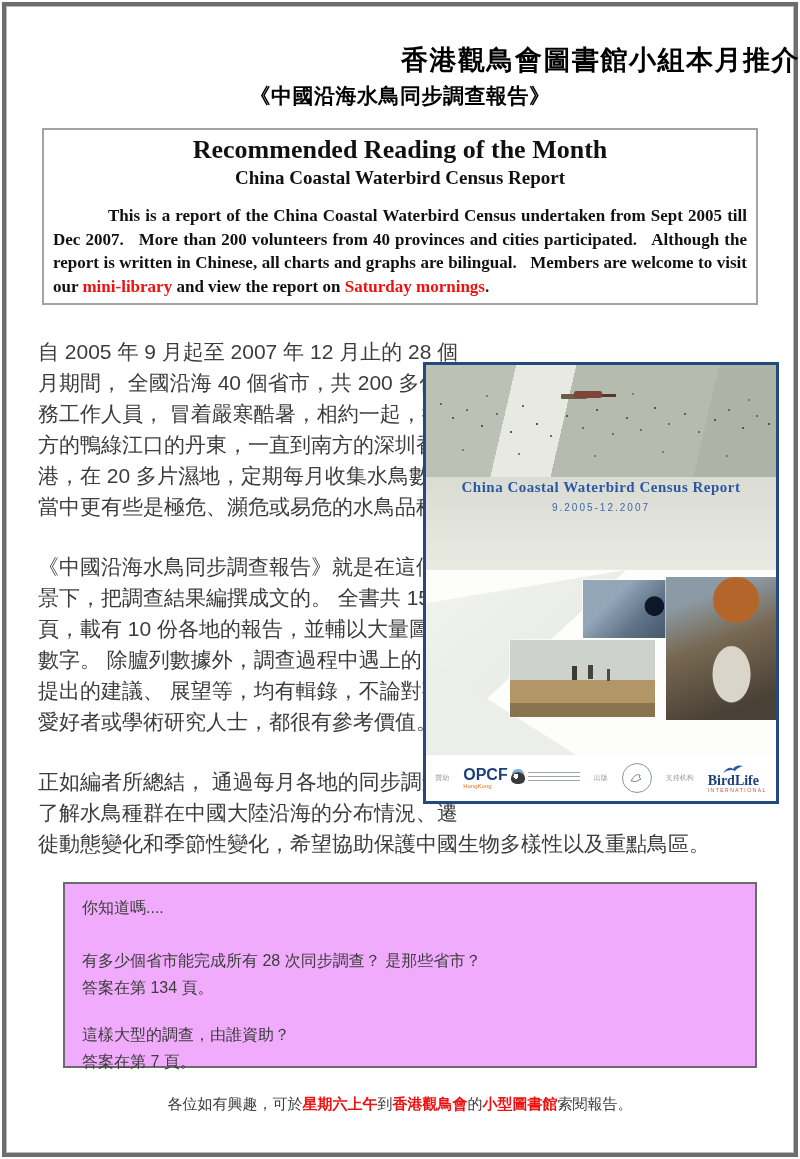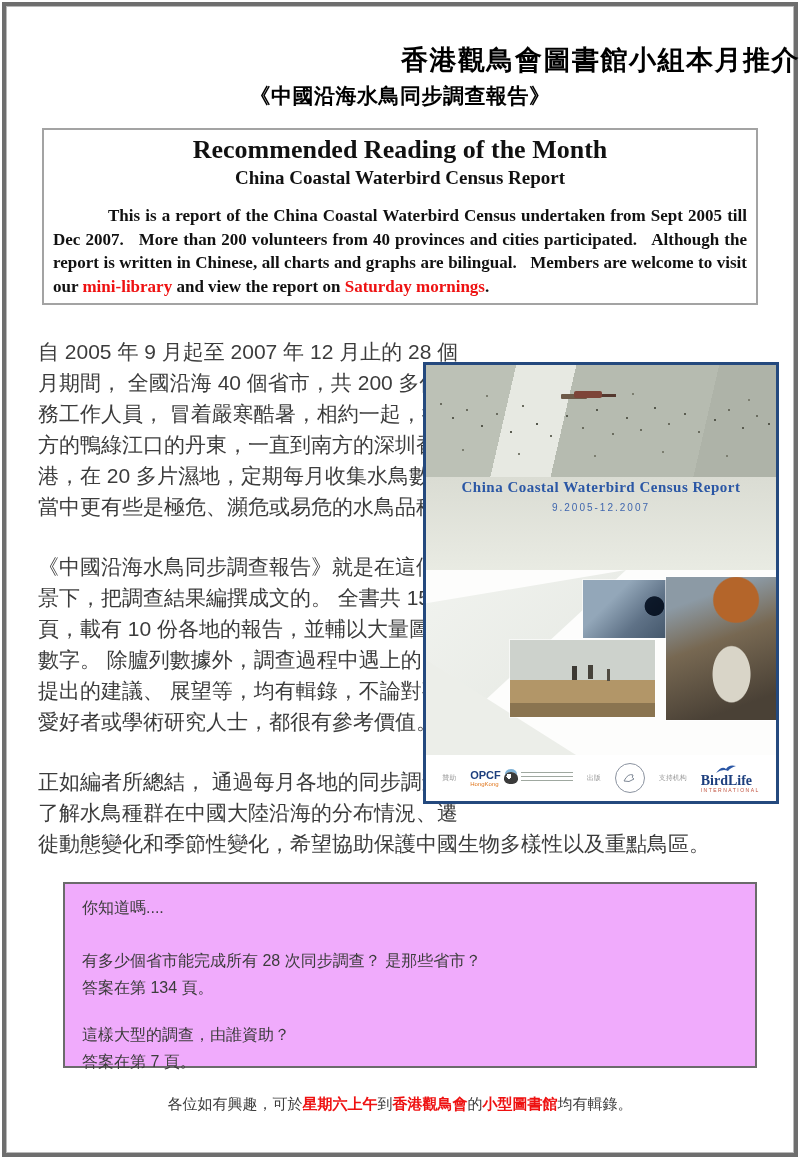--- a/index.html
+++ b/index.html
@@ -122,21 +122,21 @@
   .cover-logos {
     position:absolute; left:0; top:390px; width:100%; height:46px; background:#fff;
     display:flex; align-items:center; justify-content:center; gap:14px;
   }
   .logo-label { font-size:7px; color:#9a9a9a; }
   .opcf { display:flex; align-items:center; gap:3px; }
   .opcf-mark { width:14px; height:12px; border-radius:50% 50% 40% 40%;
     background:radial-gradient(circle at 35% 35%, #fff 0 20%, #3a3a3a 21%);
     box-shadow:0 -4px 0 -1px #7fb2d6; }
   .opcf-text { line-height:1; text-align:left; }
-  .opcf-name { font-size:11px; font-weight:900; color:#1d3f7e; }
+  .opcf-name { font-size:16px; font-weight:900; color:#1d3f7e; }
   .opcf-sub { font-size:6px; color:#e07820; }
   .tinylines { width:52px; height:12px;
     background:repeating-linear-gradient(to bottom,#9fa8a0 0 1.5px,transparent 1.5px 4px); }
   .seal { width:30px; height:30px; border:1.5px solid #8b93a0; border-radius:50%;
     display:flex; align-items:center; justify-content:center; }
   .birdlife { text-align:left; line-height:1; }
   .birdlife-name { font-size:14px; font-weight:bold; color:#1d3f7e;
     font-family:"Liberation Serif","DejaVu Serif",serif; }
   .birdlife-sub { font-size:5px; letter-spacing:1.5px; color:#c0503c; }
   .tern { display:block; margin-left:14px; }
@@ -235,13 +235,13 @@
 </div>
 
 <div class="quiz-box">
   <div class="quiz-title">你知道嗎....</div>
   <div class="quiz-q1">有多少個省市能完成所有 28 次同步調查？ 是那些省市？</div>
   <div class="quiz-a1">答案在第 134 頁。</div>
   <div class="quiz-q2">這樣大型的調查，由誰資助？</div>
   <div class="quiz-a2">答案在第 7 頁。</div>
 </div>
 
-<div class="footer"><span>各位如有興趣，可於</span><span class="red">星期六上午</span><span>到</span><span class="red">香港觀鳥會</span><span>的</span><span class="red">小型圖書館</span><span>均有輯錄。</span></div>
+<div class="footer"><span>各位如有興趣，可於</span><span class="red">星期六上午</span><span>到</span><span class="red">香港觀鳥會</span><span>的</span><span class="red">小型圖書館</span><span>索閱報告。</span></div>
 
 </body></html>

